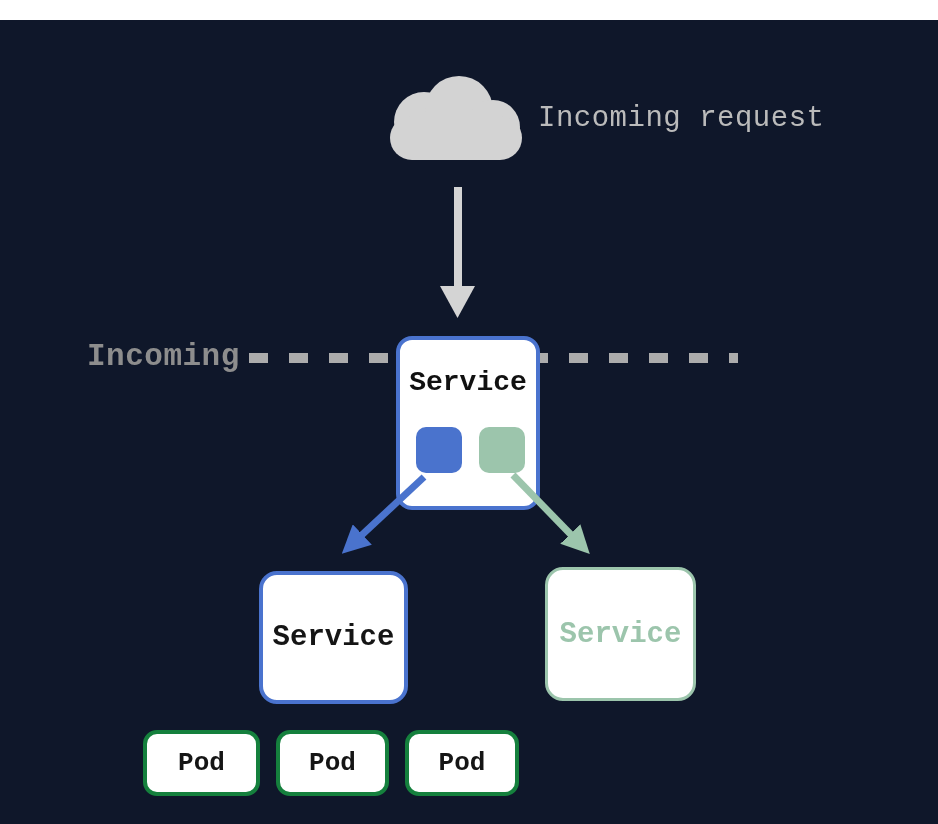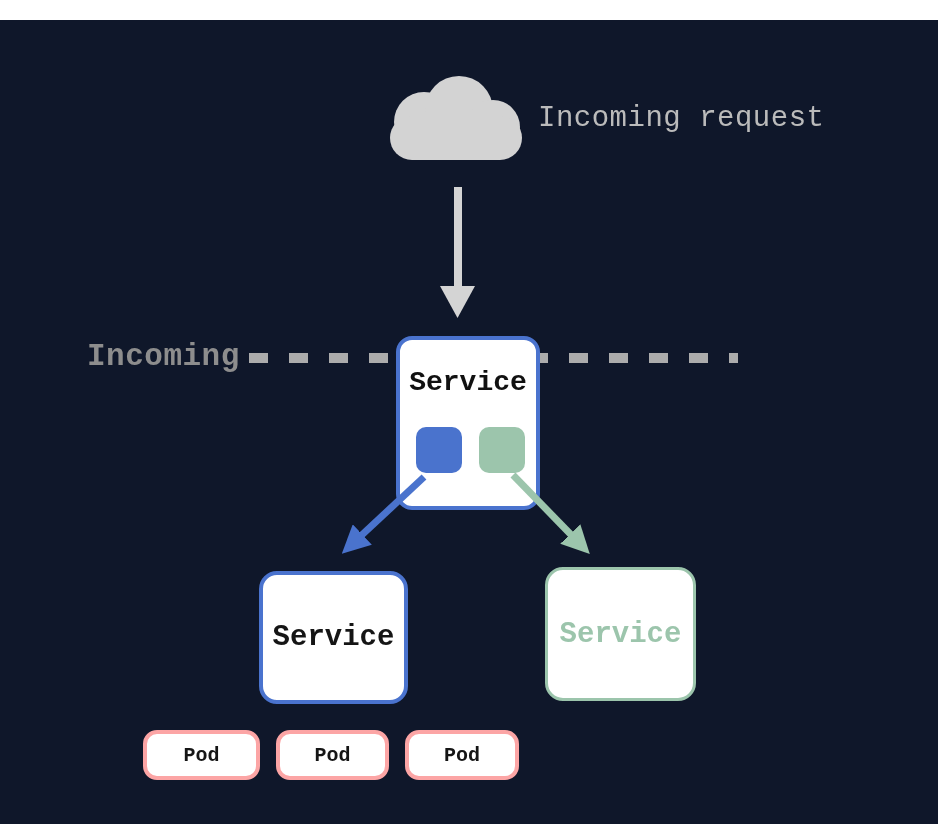--- a/index.html
+++ b/index.html
@@ -48,22 +48,22 @@
   .service-blue {
     left:259px; top:551px; width:149px; height:133px;
     border:4px solid #4A73CE; border-radius:18px; font-size:29px;
   }
   .service-green {
     left:545px; top:547px; width:151px; height:134px;
     border:3px solid #9CC5AC; border-radius:18px; font-size:29px; color:#9CC5AC;
   }
 
   .pod {
-    top:710px; height:50px; border:4px solid #fca5a5; border-radius:14px;
-    font-size:20px;
+    top:710px; height:66px; border:4px solid #15803d; border-radius:14px;
+    font-size:26px;
   }
   .pod-1 { left:143px; width:117px; }
   .pod-2 { left:276px; width:113px; }
   .pod-3 { left:405px; width:114px; }
 
   .arrow-layer {
     position:absolute; left:0; top:0; width:938px; height:824px;
     z-index:3; pointer-events:none;
   }
 </style>

